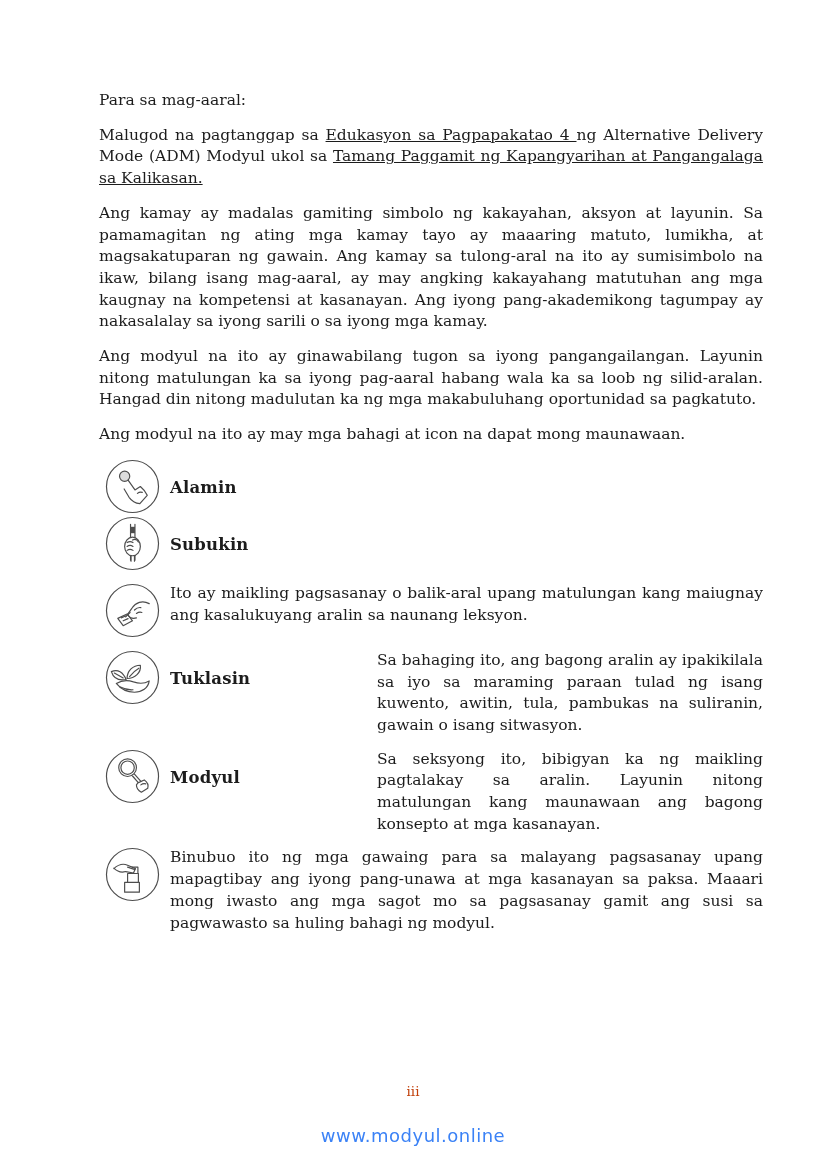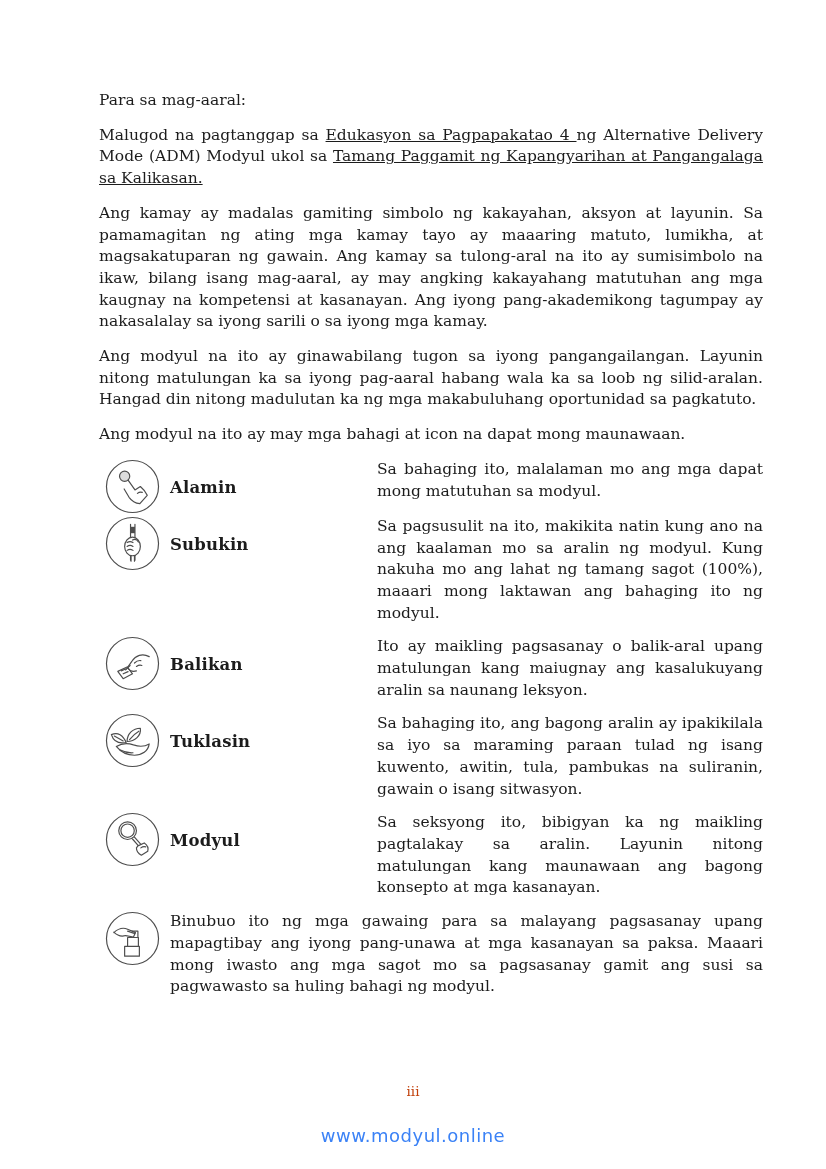--- a/index.html
+++ b/index.html
@@ -64,54 +64,49 @@
           <circle class="ic" cx="28" cy="28" r="26.5"></circle>
           <circle cx="20" cy="17.5" r="5.2" fill="#dcdcdc" stroke="#4d4d4d" stroke-width="1.2"></circle>
           <path class="ic" d="M23.5 21.5 L30.5 31.5"></path>
           <path class="icf" d="M30.5 31.5 l5.5 -3.5 c3 2.5 5.5 5.5 7 9 l-7.5 8.5 c-4.5 -0.5 -8.5 -3 -11 -6.5 l-5 -8.5"></path>
           <path class="ic" d="M33 35 q2.5 -2 5 -1"></path>
         </svg>
       </div>
       <div class="label-cell">
         <span class="lbl">Alamin</span>
       </div>
-      <div class="desc-cell">Sa bahaging ito, malalaman mo ang mga dapat mong matutuhan sa modyul.</div>
     </div>
 
     <div class="icon-row">
       <div class="icon-cell">
         <svg width="55" height="55" viewBox="0 0 56 56">
           <circle class="ic" cx="28" cy="28" r="26.5"></circle>
           <path class="ic" d="M26 8.5 V45 M30.5 8.5 V45"></path>
           <rect x="26" y="11" width="4.5" height="6.5" fill="#4d4d4d"></rect>
           <ellipse class="icf" cx="28" cy="31" rx="8" ry="9.5"></ellipse>
           <path class="ic" d="M22.5 27 q3 -2 6 0 M22.5 31 q3 -2 6 0 M22.5 35 q3 -2 6 0 M28 24.5 q4 -2 6 2"></path>
           <path class="ic" d="M26.5 40.5 V46 M30 40.5 V46"></path>
         </svg>
       </div>
       <div class="label-cell">
         <span class="lbl">Subukin</span>
       </div>
-      <div class="desc-cell">Sa pagsusulit na ito, makikita natin kung ano na ang kaalaman mo sa aralin ng modyul. Kung nakuha mo ang lahat ng tamang sagot (100%), maaari mong laktawan ang bahaging ito ng modyul.</div>
     </div>
 
     <div class="icon-row">
       <div class="icon-cell">
         <svg width="55" height="55" viewBox="0 0 56 56">
           <circle class="ic" cx="28" cy="28" r="26.5"></circle>
           <path class="icf" d="M13 36 l9.5 -4.5 5.5 7 -9.5 5 z"></path>
           <path class="ic" d="M16.5 35.5 l5 -2.2 M18.5 38.5 l5 -2.2"></path>
           <path class="ic" d="M45 21 c-7 -4 -14 -1 -17.5 4.5 l-4.5 6.5"></path>
           <path class="ic" d="M23 32 c2 3.5 5.5 4.5 9 3.5"></path>
           <path class="ic" d="M25.5 30 l-4.5 4.5"></path>
           <path class="ic" d="M30 27.5 q3 -3 6.5 -2.5 M32 31 q3 -2 5.5 -1"></path>
         </svg>
-      </div>
-      <div class="label-cell">
-        <span class="lbl">Balikan</span>
       </div>
       <div class="desc-cell">Ito ay maikling pagsasanay o balik-aral upang matulungan kang maiugnay ang kasalukuyang aralin sa naunang leksyon.</div>
     </div>
 
     <div class="icon-row">
       <div class="icon-cell">
         <svg width="55" height="55" viewBox="0 0 56 56">
           <circle class="ic" cx="28" cy="28" r="26.5"></circle>
           <path class="icf" d="M22.5 29 c0 -8 6 -13.5 13.5 -13.5 c1 7.5 -5.5 13.5 -13.5 13.5 z"></path>
           <path class="ic" d="M25 27 q5 -6 9.5 -8.5"></path>

